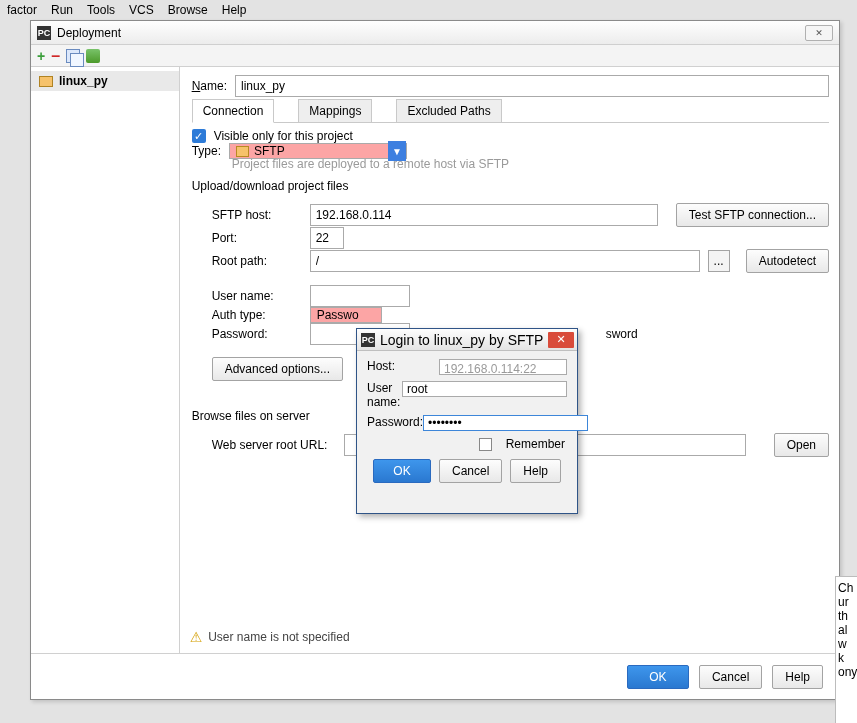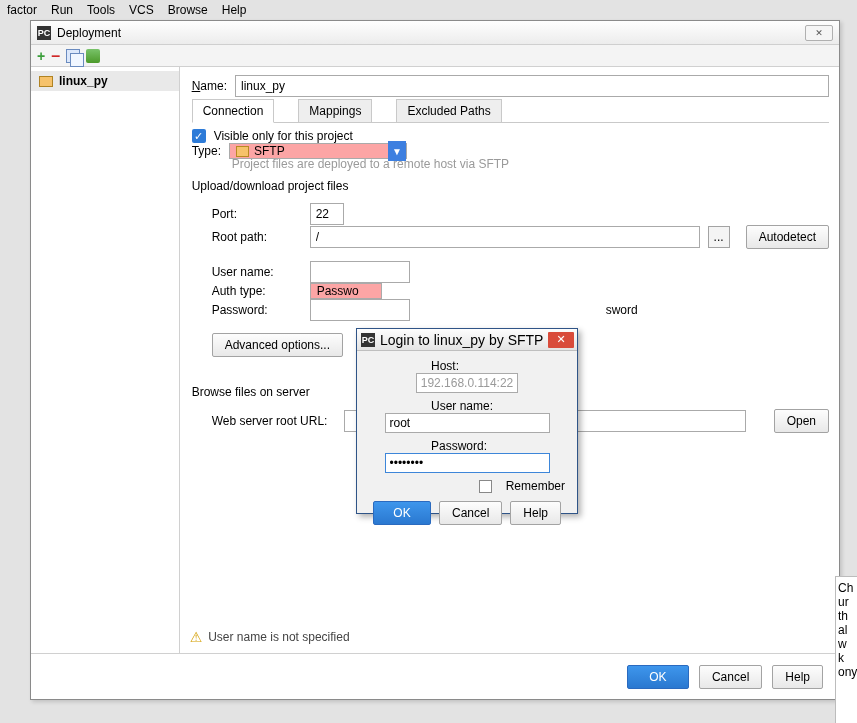--- a/index.html
+++ b/index.html
@@ -50,23 +50,23 @@
     .warn-icon{ color:#d39e00; font-size:14px;}
     .footer{ height:46px; border-top:1px solid #d0d0d0; display:flex; justify-content:flex-end; align-items:center; gap:10px; padding-right:16px;}
 
     
     .login{ position:absolute; left:356px; top:328px; width:222px; height:186px; border:1px solid #2f5487; background:#f1f1f1; box-shadow:3px 3px 6px rgba(0,0,0,0.3); z-index:50;}
     .login-tb{ height:22px; background: linear-gradient(#fdfdfd,#e4e4e4); display:flex; align-items:center; border-bottom:1px solid #bfbfbf; padding:0 0 0 4px;}
     .login-tb .appicon{ width:14px; height:14px; background:#333; margin-right:5px; display:inline-flex; align-items:center; justify-content:center; color:#fff; font-size:9px; font-weight:bold;}
     .login-tb .ttl{ flex:1; font-size:14px;}
     .login-tb .closebtn{ width:26px; height:16px; background:#d94b3a; color:#fff; display:flex; align-items:center; justify-content:center; font-size:11px; margin-right:3px; border-radius:1px;}
     .login-body{ padding:8px 10px 6px 10px;}
-    .login-body .lr{ display:flex; align-items:center; margin-bottom:6px;flex-direction:column;}
+    .login-body .lr{ display:flex; align-items:flex-start; margin-bottom:6px;}
     .login-body .lr label{ width:72px;}
-    .login-body .lr .in{ flex:1; height:32px; border:1px solid #aaa; background:#fff; padding:2px 4px;}
+    .login-body .lr .in{ flex:1; height:16px; border:1px solid #aaa; background:#fff; padding:2px 4px;}
     .login-body .lr .in.disabled{ color:#9a9a9a; }
     .login-body .lr .in.blue{ border:1px solid #3d86d9;}
     .remember{ display:flex; align-items:center; justify-content:flex-end; gap:14px; padding-right:2px; margin:2px 0 8px 0;}
     .remember .cb{ width:13px; height:13px; border:1px solid #888; background:#fff;}
     .login-foot{ display:flex; gap:8px; justify-content:center;}
 
     
     .balloon{ position:absolute; right:0; top:576px; width:22px; height:152px; background:#fff; border:1px solid #bcbcbc; border-right:none; padding:4px 2px; line-height:14px; font-size:11px; overflow:hidden;}
   </style>
 </head>
@@ -123,20 +123,26 @@
             </span>
           <span style="flex:1"></span>
           <span class="arr">▼</span>
         </div>
       </div>
       <div class="hint">Project files are deployed to a remote host via SFTP</div>
 
       <div class="section-hdr">Upload/download project files</div>
 
       <div class="form">
+        <div class="row">
+          <label>SFTP ho<span class="ul">s</span>t:</label>
+          <input class="input" style="width: 348px;" value="192.168.0.114">
+          <span style="flex:1"></span>
+          <button class="btn">Test SFTP connection...</button>
+        </div>
         <div class="row">
           <label><span class="ul">P</span>ort:</label>
           <input class="input" style="width: 34px;" value="22">
         </div>
         <div class="row">
           <label>Roo<span class="ul">t</span> path:</label>
           <input class="input" style="width: 390px;" value="/">
           <span class="smallbtn">...</span>
           <span style="flex:1"></span>
           <button class="btn">Autodetect</button>

